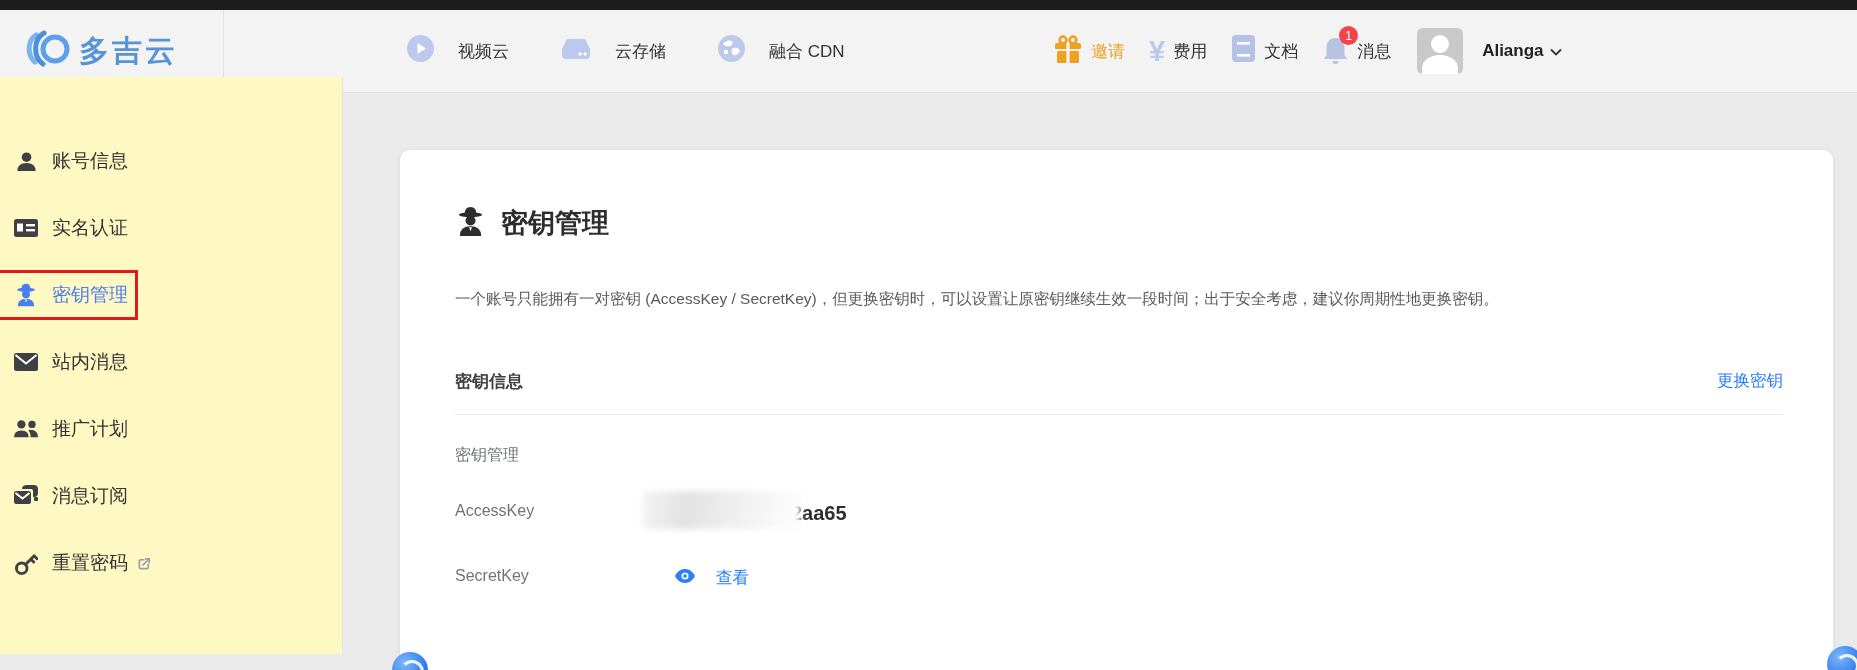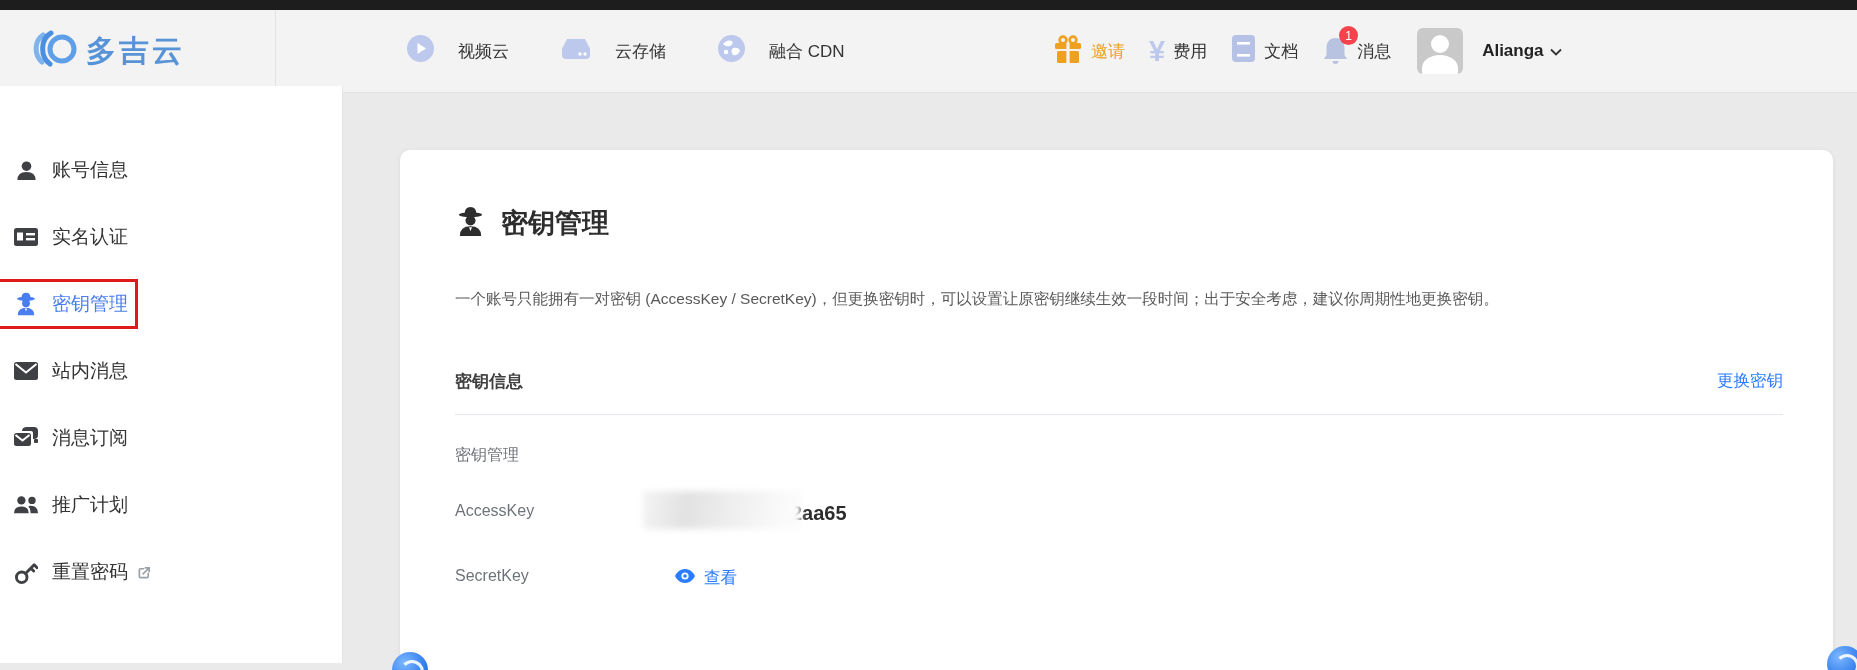--- a/index.html
+++ b/index.html
@@ -13,23 +13,23 @@
 
   
   .topstrip { position:absolute; left:0; top:0; width:1857px; height:10px; background:#1d1d1d; }
 
   
   .header {
     position:absolute; left:0; top:10px; width:1857px; height:83px;
     background:#f3f3f4; border-bottom:1px solid #e0e0e0;
   }
   .header-left {
-    position:absolute; left:0; top:0; width:276px; height:82px;
+    position:absolute; left:0; top:0; width:224px; height:82px;
     border-right:1px solid #e2e2e2;
-    display:flex; align-items:center; padding-left:31px;
+    display:flex; align-items:center; padding-left:24px;
   }
   .brand-text { font-size:30px; font-weight:bold; color:#5793d6; letter-spacing:3px; margin-left:9px; }
 
   .header-nav { position:absolute; left:407px; top:0; height:82px; display:flex; align-items:center; gap:52px; }
   .nav-item { display:flex; align-items:center; gap:24px; font-size:17px; color:#333; cursor:pointer; }
 
   .header-right { position:absolute; left:1053px; top:0; height:82px; display:flex; align-items:center; }
   .action-item { display:flex; align-items:center; gap:8px; font-size:17px; color:#333; cursor:pointer; }
   .action-item + .action-item { margin-left:24px; }
   .action-invite { color:#ef9f1e; }
@@ -41,22 +41,22 @@
   .avatar {
     margin-left:26px; width:46px; height:46px; border-radius:6px; background:#c9c9c9;
     position:relative; overflow:hidden; cursor:pointer;
   }
   .avatar::before { content:""; position:absolute; left:14px; top:7px; width:18px; height:18px; border-radius:50%; background:#fff; }
   .avatar::after  { content:""; position:absolute; left:5px; top:27px; width:36px; height:26px; border-radius:50% 50% 0 0; background:#fff; }
   .username { margin-left:19px; font-size:17px; font-weight:bold; color:#222; display:flex; align-items:center; gap:6px; cursor:pointer; }
 
   
   .sidebar {
-    position:absolute; left:0; top:86px; width:343px; height:577px;
-    background:#ffffff; border-right:1px solid #e4e4e4; padding-top:65px;
+    position:absolute; left:0; top:77px; width:343px; height:577px;
+    background:#fef9c3; border-right:1px solid #e4e4e4; padding-top:65px;
   }
   .side-item {
     height:38px; margin-bottom:29px; display:flex; align-items:center;
     padding-left:14px; width:fit-content; padding-right:4px; cursor:pointer;
   }
   .side-item .sicon { width:24px; height:24px; display:inline-flex; align-items:center; justify-content:center; }
   .side-item .sicon svg { fill:#3f4043; }
   .slabel { margin-left:14px; font-size:19px; color:#333; }
   .side-item.active { outline:3px solid #e01919; outline-offset:3px; }
   .side-item.active .slabel { color:#4a7df0; }
@@ -87,21 +87,21 @@
   .time-hint { margin-top:14px; font-size:14.5px; color:#9a9a9a; }
   .row-ak { margin-top:36px; }
   .ak-value { display:flex; align-items:flex-end; }
   .ak-blur {
     width:158px; height:38px; margin:-16px 0 -4px -32px; border-radius:2px;
     background:linear-gradient(100deg,#f4f4f4 0%,#e2e2e2 28%,#eeeeee 55%,#fbfbfb 90%);
     filter:blur(3px);
   }
   .ak-tail { margin-left:-10px; font-size:20px; font-weight:bold; color:#2d2d2d; }
   .row-sk { margin-top:42px; }
-  .sk-view { display:flex; align-items:center; gap:9px; font-size:16.5px; color:#2b7cff; cursor:pointer; text-decoration:none; }
+  .sk-view { display:flex; align-items:center; gap:21px; font-size:16.5px; color:#2b7cff; cursor:pointer; text-decoration:none; }
 
   
   .float-bubble {
     position:absolute; width:36px; height:36px; border-radius:50%;
     background:radial-gradient(circle at 34% 30%, #7db8ff, #1f6fe8 75%);
   }
   .float-bubble::after {
     content:""; position:absolute; left:8px; top:8px; width:18px; height:18px;
     border-radius:50%; border:3px solid rgba(255,255,255,0.9); border-left-color:transparent;
   }
@@ -253,40 +253,40 @@
       <svg width="24" height="18" viewBox="0 0 24 18">
         <rect x="0" y="0" width="24" height="18" rx="2.5"></rect>
         <path d="M1.5 2 L12 10.5 L22.5 2" stroke="#fff" stroke-width="2" fill="none"></path>
       </svg>
     </span>
     <span class="slabel">站内消息</span>
   </div>
 
   <div class="side-item">
     <span class="sicon">
+      <svg width="26" height="20" viewBox="0 0 26 20">
+        <circle cx="8" cy="5" r="4.5"></circle>
+        <path d="M0 19 Q0 11.5 8 11.5 Q16 11.5 16 19 Z"></path>
+        <circle cx="19.5" cy="5" r="4"></circle>
+        <path d="M17 10.8 Q26 10.5 26 19 L18 19 Q18 13.5 15.5 11.8 Z"></path>
+      </svg>
+    </span>
+    <span class="slabel">推广计划</span>
+  </div>
+
+  <div class="side-item">
+    <span class="sicon">
       <svg width="24" height="22" viewBox="0 0 24 22">
         <rect x="0" y="6" width="17" height="13" rx="2.5"></rect>
         <path d="M1.5 8 L8.5 13.5 L15.5 8" stroke="#fff" stroke-width="2" fill="none"></path>
         <path d="M8 4 Q8 0 13 0 L20 0 Q24 0 24 4 L24 8 Q24 12 20 12 L19 12 L19 6 Q19 4 17 4 Z"></path>
         <rect x="20" y="12" width="4" height="4" rx="1"></rect>
       </svg>
     </span>
     <span class="slabel">消息订阅</span>
-  </div>
-
-  <div class="side-item">
-    <span class="sicon">
-      <svg width="26" height="20" viewBox="0 0 26 20">
-        <circle cx="8" cy="5" r="4.5"></circle>
-        <path d="M0 19 Q0 11.5 8 11.5 Q16 11.5 16 19 Z"></path>
-        <circle cx="19.5" cy="5" r="4"></circle>
-        <path d="M17 10.8 Q26 10.5 26 19 L18 19 Q18 13.5 15.5 11.8 Z"></path>
-      </svg>
-    </span>
-    <span class="slabel">推广计划</span>
   </div>
 
   <div class="side-item">
     <span class="sicon">
       <svg width="23" height="23" viewBox="0 0 24 24">
         <circle cx="7" cy="17" r="5.5" fill="none" stroke="#3f4043" stroke-width="3"></circle>
         <path d="M11 13 L20 4 M20 4 L23 7 M16.5 7.5 L19.5 10.5" stroke="#3f4043" stroke-width="3" fill="none" stroke-linecap="round"></path>
       </svg>
     </span>
     <span class="slabel">重置密码</span>

